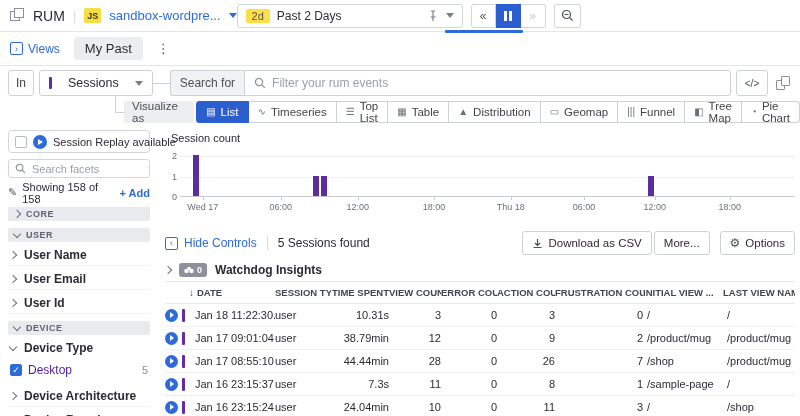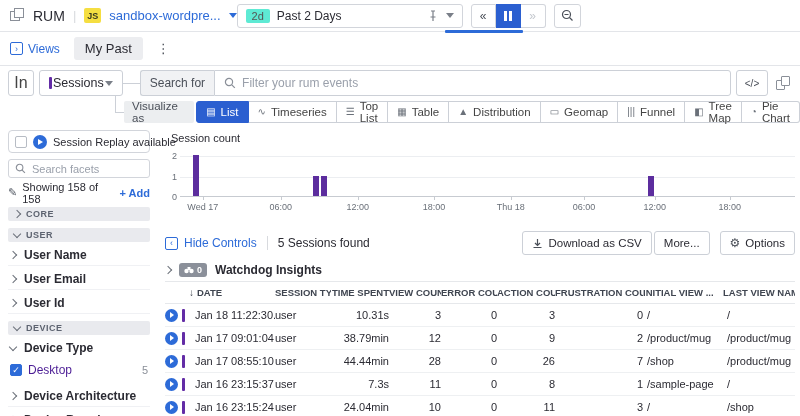--- a/index.html
+++ b/index.html
@@ -21,21 +21,21 @@
   .app-title { font-size:14px; color:#2b2b33; font-weight:400; }
   .tb-sep { color:#d8dade; font-size:13px; }
   .js-badge { background:#f5de41; color:#3a3a20; font-size:9px; font-weight:bold;
     width:17px; height:15px; display:flex; align-items:center; justify-content:center; border-radius:2px; }
   .service-name { color:#2d6bd8; font-size:13px; font-weight:500; }
   .caret-down { width:0; height:0; border-left:4px solid transparent;
     border-right:4px solid transparent; border-top:5px solid #2d6bd8; display:inline-block; }
   .tb-right { display:flex; align-items:center; gap:8px; }
   .time-box { display:flex; align-items:center; gap:7px; border:1px solid #d2d5db;
     border-radius:3px; height:24px; padding:0 8px; width:226px; }
-  .time-badge { background:#5eead4; border-radius:2px; font-size:11px; color:#555; padding:1px 6px; }
+  .time-badge { background:#fde047; border-radius:2px; font-size:11px; color:#555; padding:1px 6px; }
   .time-label { font-size:12px; color:#2b2b33; flex:1; }
   .pin-svg { width:12px; height:12px; }
   .caret-grey { width:0; height:0; border-left:4px solid transparent; border-right:4px solid transparent;
     border-top:5px solid #7a7f88; display:inline-block; }
   .nav-group { display:flex; }
   .nav-btn { width:25px; height:24px; border:1px solid #d2d5db; display:flex; align-items:center;
     justify-content:center; background:#fff; font-size:12px; color:#4a4f58; }
   .nav-btn:first-child { border-radius:3px 0 0 3px; }
   .nav-btn:last-child { border-radius:0 3px 3px 0; border-left:none; }
   .nav-btn.pause { background:#2b5fd0; border-color:#2b5fd0; border-left:none; }
@@ -51,23 +51,23 @@
     border-bottom:1px solid #e3e5e9; display:flex; align-items:center; padding:0 10px; gap:14px; }
   .views-btn { display:flex; align-items:center; gap:5px; color:#2d6bd8; font-size:12px; font-weight:500; }
   .views-icon { width:13px; height:13px; border:1px solid #2d6bd8; border-radius:2px;
     display:flex; align-items:center; justify-content:center; font-size:9px; color:#2d6bd8; }
   .myview-tab { background:#ecedf0; border-radius:3px; padding:4px 11px; font-size:13px; color:#2b2b33; }
   .kebab { color:#4a4f58; font-size:13px; letter-spacing:0; }
   
   .searchrow { position:absolute; top:70px; left:8px; right:10px; height:26px;
     display:flex; align-items:center; }
   .in-box { width:26px; height:26px; border:1px solid #ccd0d7; border-radius:3px;
-    display:flex; align-items:center; justify-content:center; font-size:16px; color:#444; }
+    display:flex; align-items:center; justify-content:center; font-size:12px; color:#444; }
   .scope-box { height:26px; border:1px solid #ccd0d7; border-radius:3px; margin-left:5px;
-    display:flex; align-items:center; gap:1px; padding:0 9px; }
+    display:flex; align-items:center; gap:16px; padding:0 9px; }
   .purple-bar { width:3px; height:12px; background:#632ca6; border-radius:1px; }
   .scope-label { font-size:12.5px; color:#2b2b33; }
   .hconnector { width:17px; height:1px; background:#ccd0d7; }
   .searchfor-label { height:26px; background:#f1f2f4; border:1px solid #ccd0d7; border-right:none;
     border-radius:3px 0 0 3px; display:flex; align-items:center; padding:0 9px; font-size:12px; color:#4a4f58; }
   .search-input { height:26px; flex:1; border:1px solid #ccd0d7; border-radius:0 3px 3px 0;
     display:flex; align-items:center; gap:6px; padding:0 9px; background:#fff; }
   .placeholder { color:#9aa0ab; font-size:12px; }
   .code-btn { height:26px; width:32px; border:1px solid #ccd0d7; border-radius:3px; margin-left:5px;
     display:flex; align-items:center; justify-content:center; font-size:10px; color:#4a4f58; }

